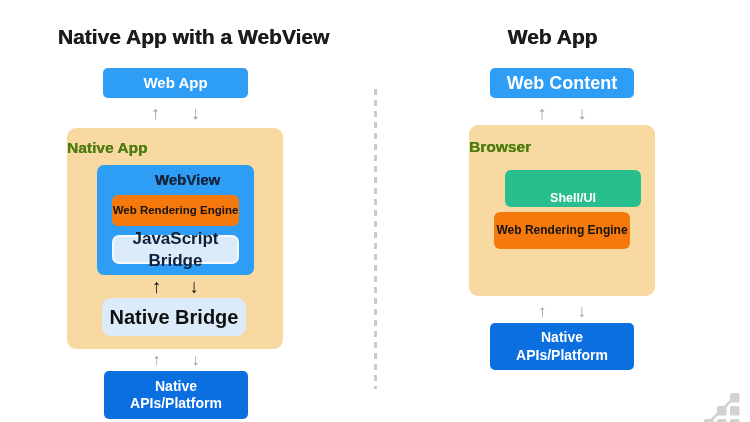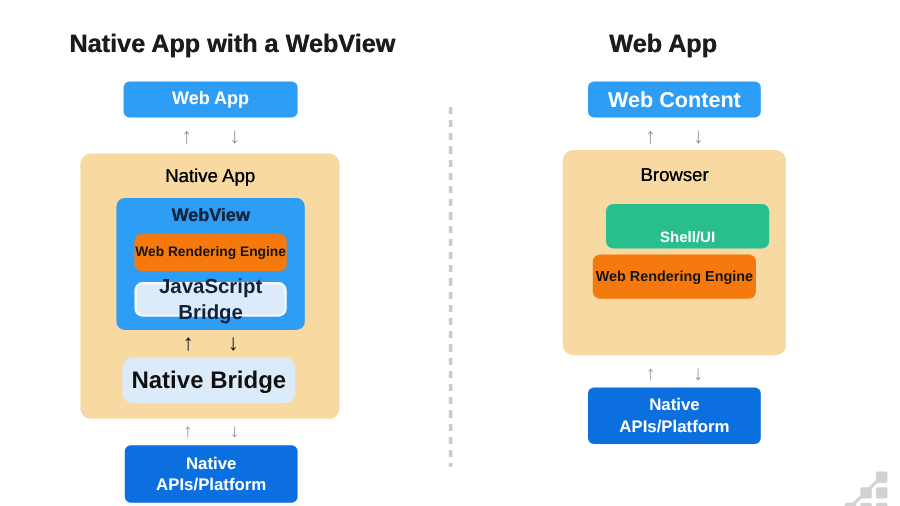--- a/index.html
+++ b/index.html
@@ -18,28 +18,29 @@
     align-items:center;justify-content:center;text-align:center;
     font-weight:700;line-height:1.25;
   }
   .blue{background:#2E9DF5;border-radius:5px;color:#ffffff;}
   .darkblue{background:#0B6FE0;border-radius:5px;color:#ffffff;}
   .tanbox{position:absolute;background:#F8D9A2;border-radius:9px;}
   .orangebox{background:#F5790C;border-radius:6px;color:#141414;}
   .lightbluebox{background:#DCEBFA;border-radius:7px;color:#10213a;}
   .greenbox{background:#28BE8D;border-radius:6px;color:#ffffff;}
   .container-label{
-    position:absolute;left:0;width:100%;text-align:center;
-    font-weight:400;color:#000000;font-size:15.5px;
+    position:absolute;left:0;width:100%;
+    font-weight:700;color:#4d7c0f;font-size:15.5px;
     text-shadow:0.3px 0 0 currentColor;
   }
   .webview-label{
     position:absolute;top:6px;left:0;width:100%;text-align:center;
     font-weight:700;color:#15263e;font-size:15px;
     text-shadow:0.3px 0 0 currentColor;
+    padding-left:12px;
   }
   .arrows{
     position:absolute;display:flex;align-items:center;justify-content:center;
     line-height:1;
   }
   .gray-ar{color:#9B9B9B;font-size:18px;}
   .black-ar{color:#101010;font-size:19px;font-weight:700;}
   .divider{
     position:absolute;left:374px;top:72px;width:3px;height:300px;
     background:repeating-linear-gradient(to bottom,#CBCBCB 0 6px,transparent 6px 11px);

